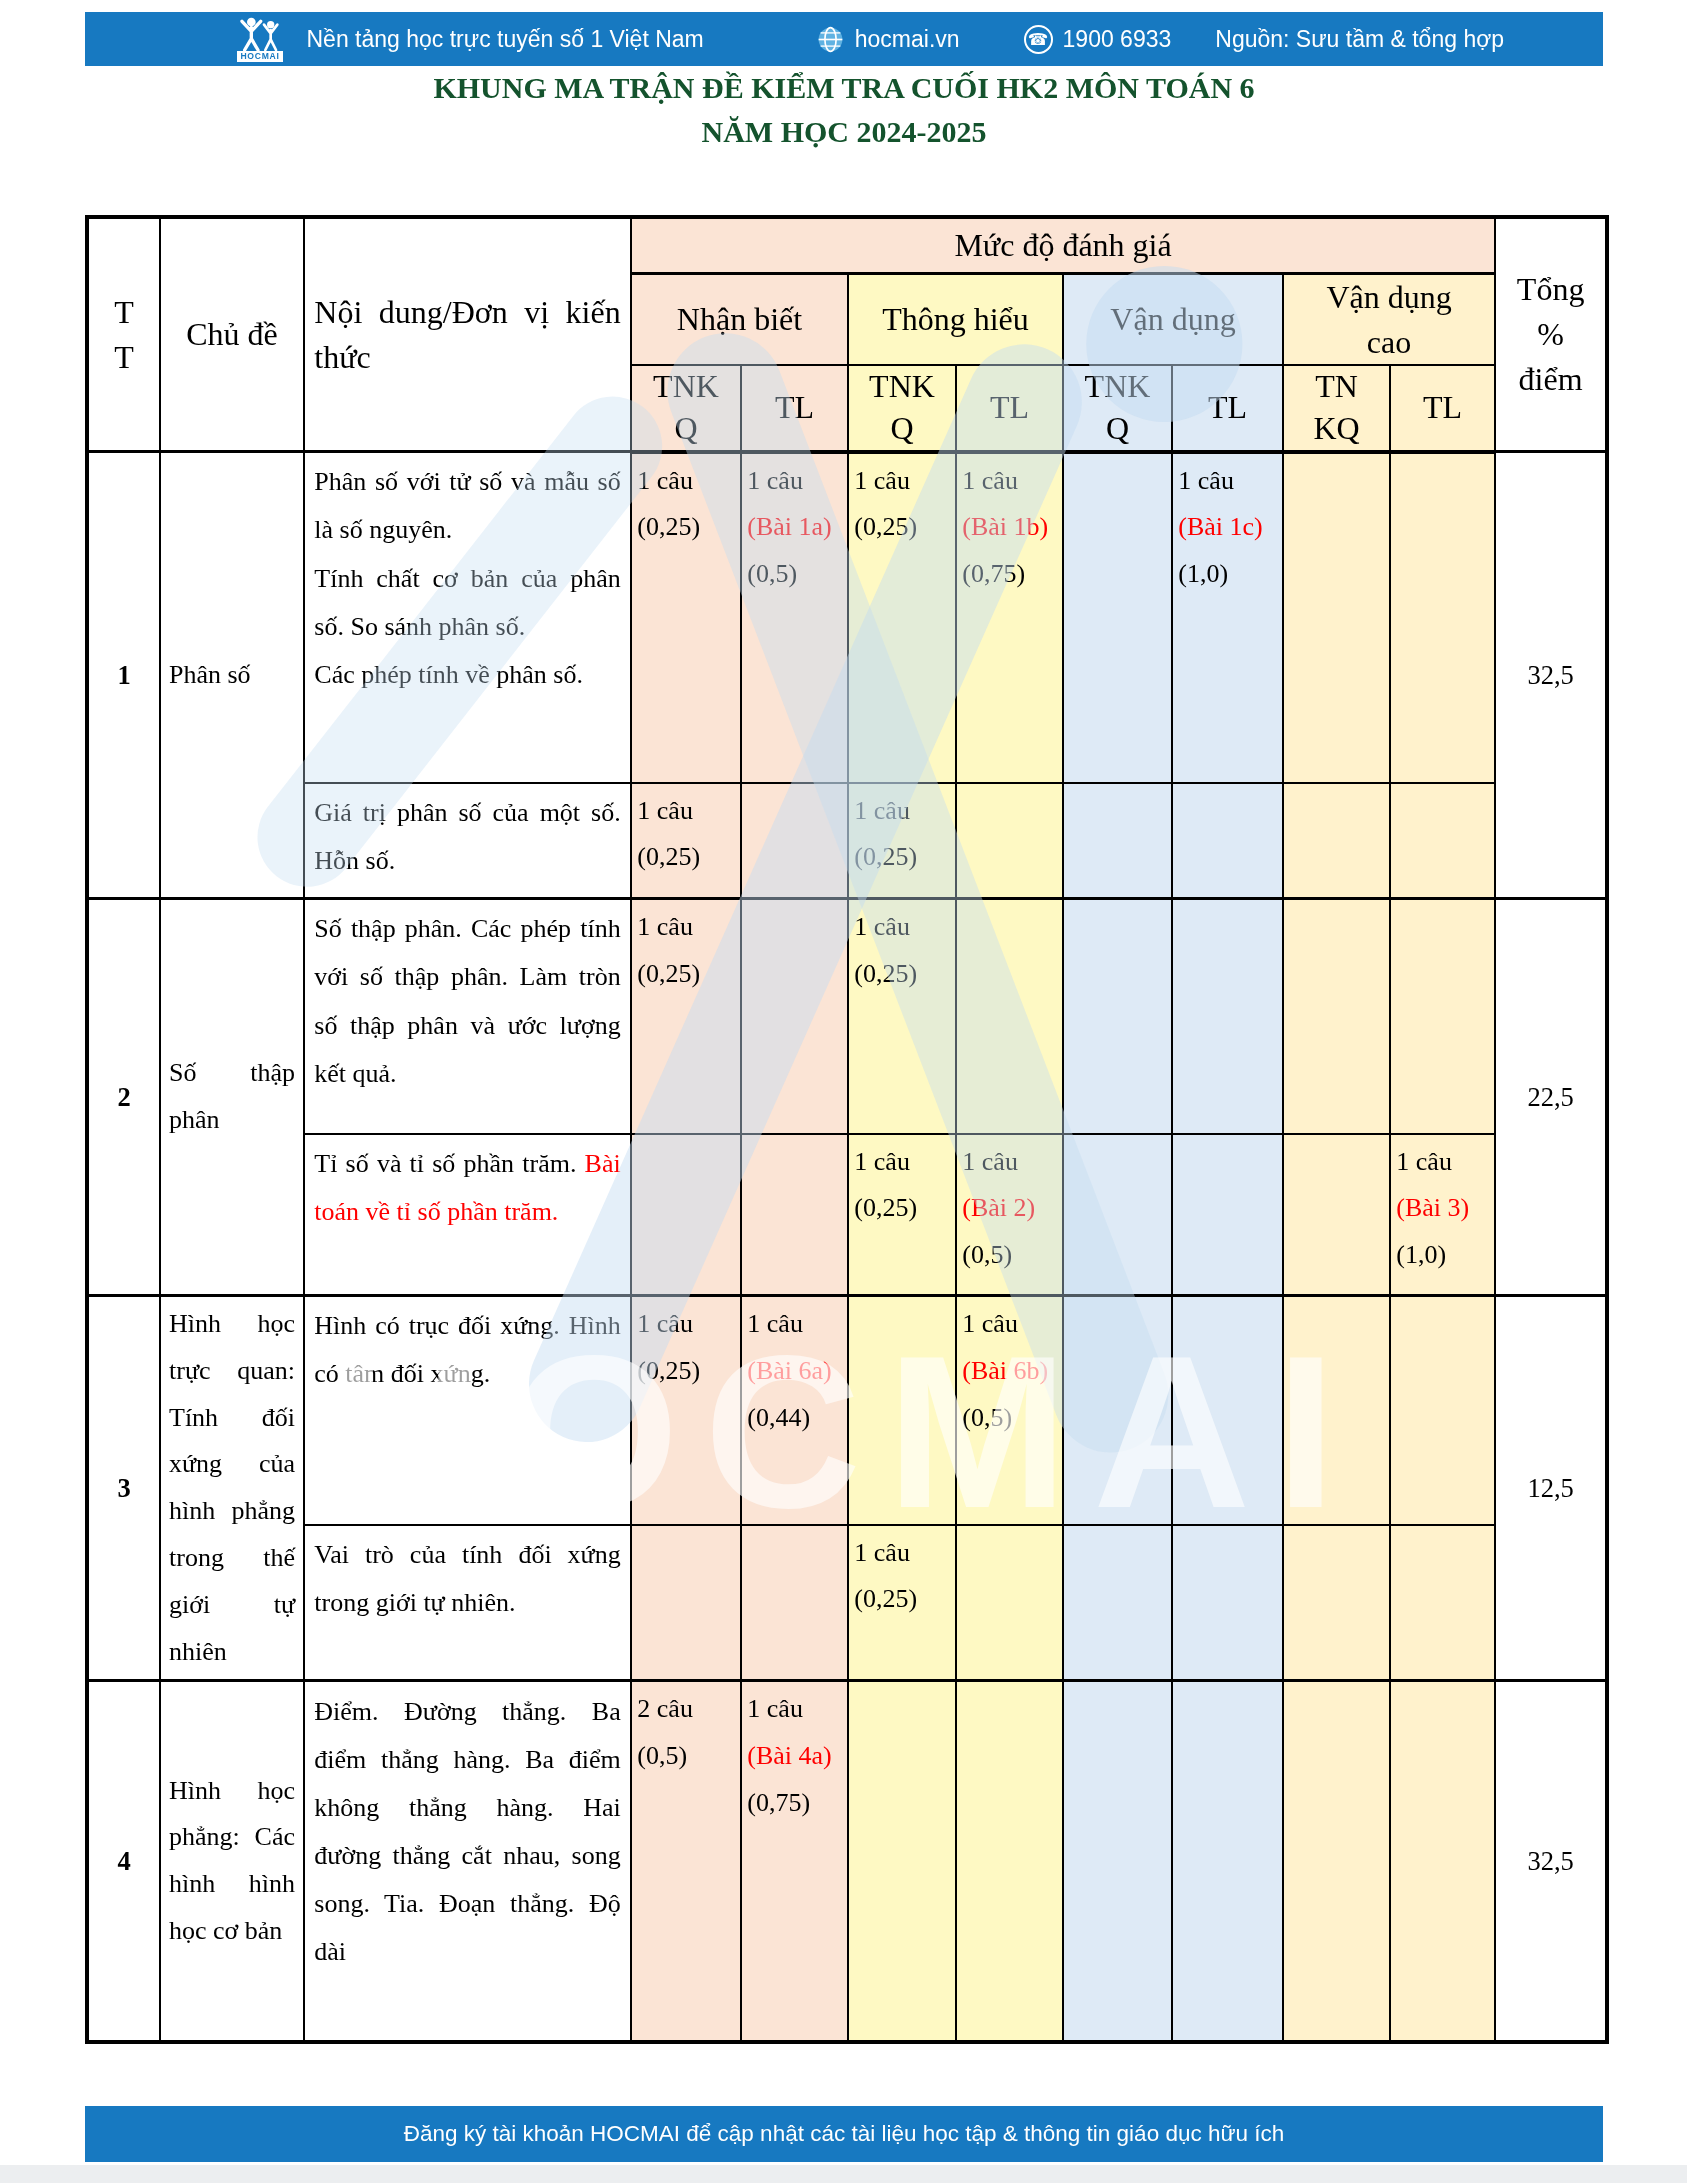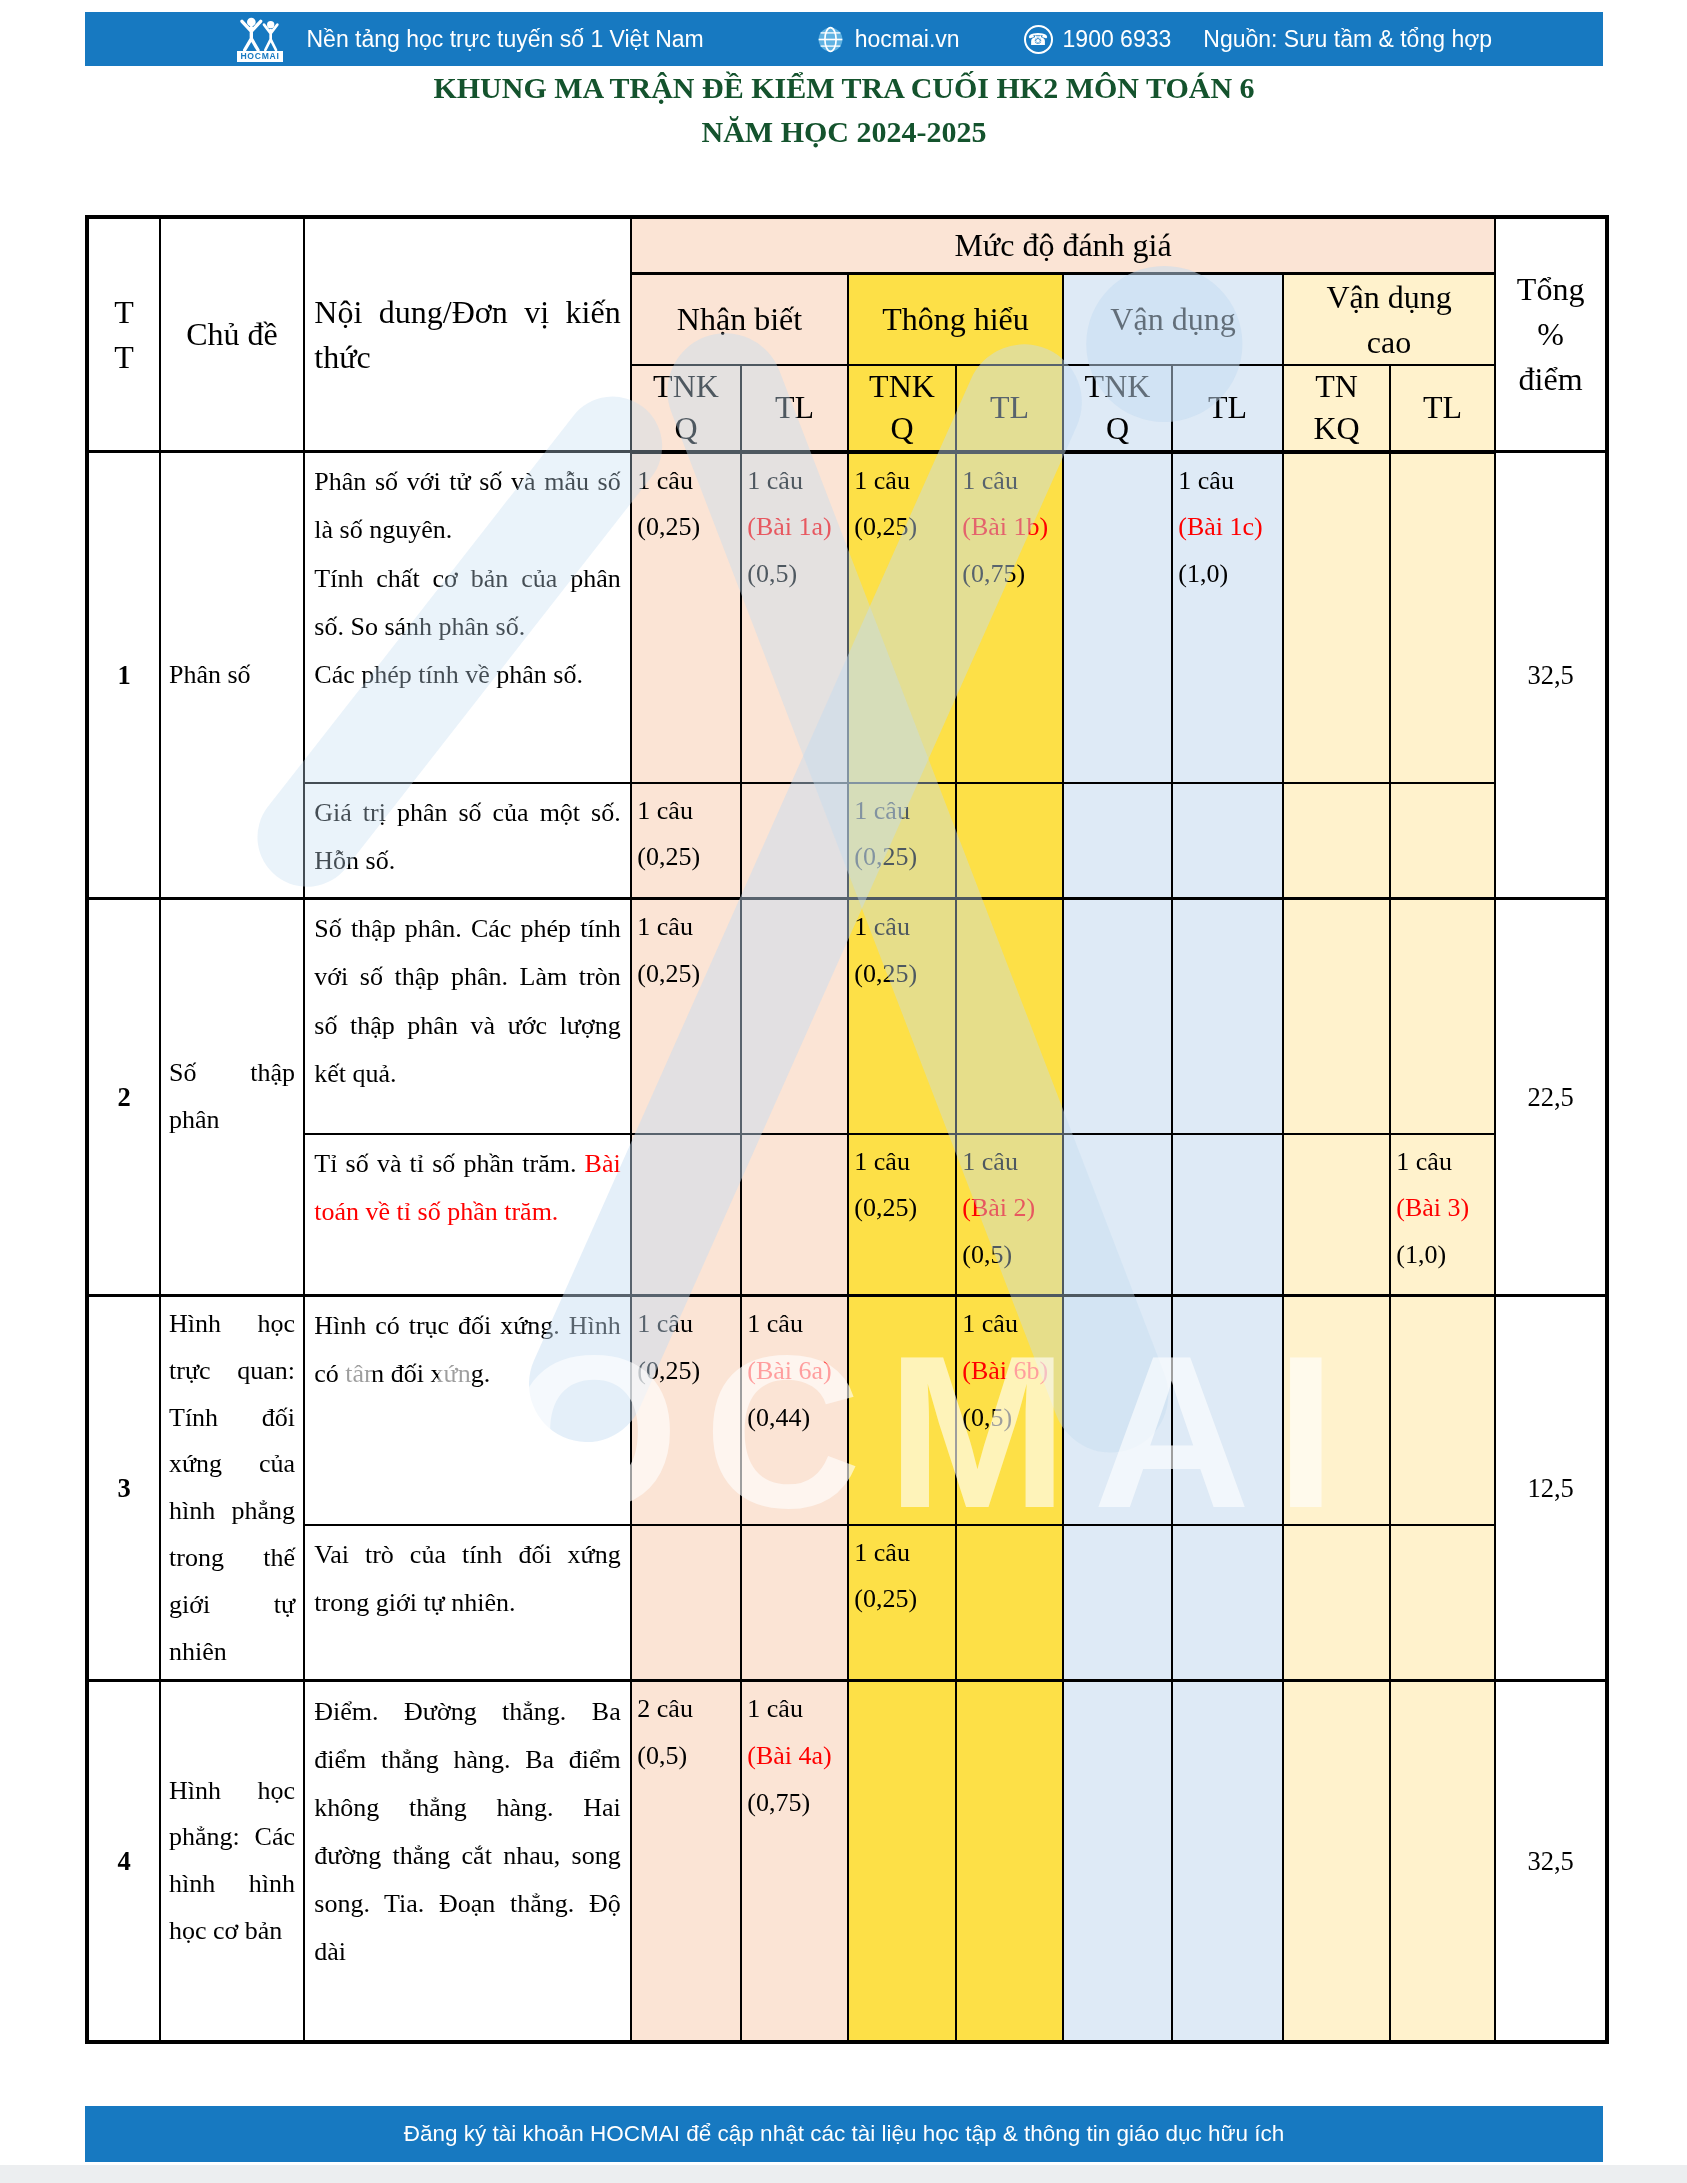--- a/index.html
+++ b/index.html
@@ -10,21 +10,21 @@
   .topbar{position:absolute;left:85px;top:12px;width:1518px;height:54px;background:#1779c1;
           display:flex;align-items:center;color:#fff;font-family:"Liberation Sans",sans-serif;
           font-size:23px;z-index:3;}
   .logo{display:flex;flex-direction:column;align-items:center;margin-left:151px;}
   .logo-text{background:#fff;color:#1779c1;font-size:8.6px;font-weight:bold;letter-spacing:0.7px;
              padding:0 3.3px;line-height:10.6px;margin-top:-1.3px;}
   .tagline{margin-left:22.5px;}
   .tb-item{display:flex;align-items:center;gap:10px;}
   .tb-web{margin-left:112px;}
   .tb-phone{margin-left:64px;}
-  .tb-source{margin-left:32px;justify-content:center;}
+  .tb-source{margin-left:44px;justify-content:center;}
   .phone-ic{width:29px;height:29px;border:2px solid #fff;border-radius:50%;display:flex;
             align-items:center;justify-content:center;font-size:16.5px;color:#fff;box-sizing:border-box;}
 
   .footbar{position:absolute;left:85px;top:2106px;width:1518px;height:56px;background:#1779c1;
            display:flex;align-items:center;justify-content:center;color:#fff;
            font-family:"Liberation Sans",sans-serif;font-size:22.5px;z-index:3;}
   .bottom-strip{position:absolute;left:0;top:2165px;width:1687px;height:18.5px;background:#eceef0;}
 
   
   .title{position:absolute;left:85px;top:66px;width:1518px;text-align:center;z-index:3;
@@ -39,21 +39,21 @@
   .h-strip{height:46px;}
   .h-mucdo{border-bottom:3.3px solid #000;}
   .h-levels th{height:83px;padding:0 26.5px;}
   .h-subs th{height:83px;word-break:break-all;padding:0 20px;line-height:1.3;
              border-bottom:4px solid #000;}
   .h-tt{padding:0 20px;word-break:break-all;}
   .h-noidung{text-align:justify;padding:0 9.3px;}
   .h-tong{padding:0 13.2px;}
 
   .c-nb{background:#fbe4d5;}
-  .c-th{background:#fde047;}
+  .c-th{background:#fef9c3;}
   .c-vd{background:#deeaf6;}
   .c-vdc{background:#fff2cc;}
 
   .section-start td{border-top:3.3px solid #000;}
   .col-tt{font-weight:bold;font-size:26.5px;text-align:center;vertical-align:middle;background:#fff;}
   .col-topic{font-size:26px;text-align:justify;vertical-align:middle;padding:4px 8px;
              line-height:1.8;background:#fff;}
   .col-content{font-size:26px;text-align:justify;vertical-align:top;padding:5.3px 9.3px;
                line-height:1.85;white-space:pre-line;background:#fff;}
   .col-level{font-size:26px;text-align:left;vertical-align:top;padding:4px 5.3px;line-height:1.8;}

